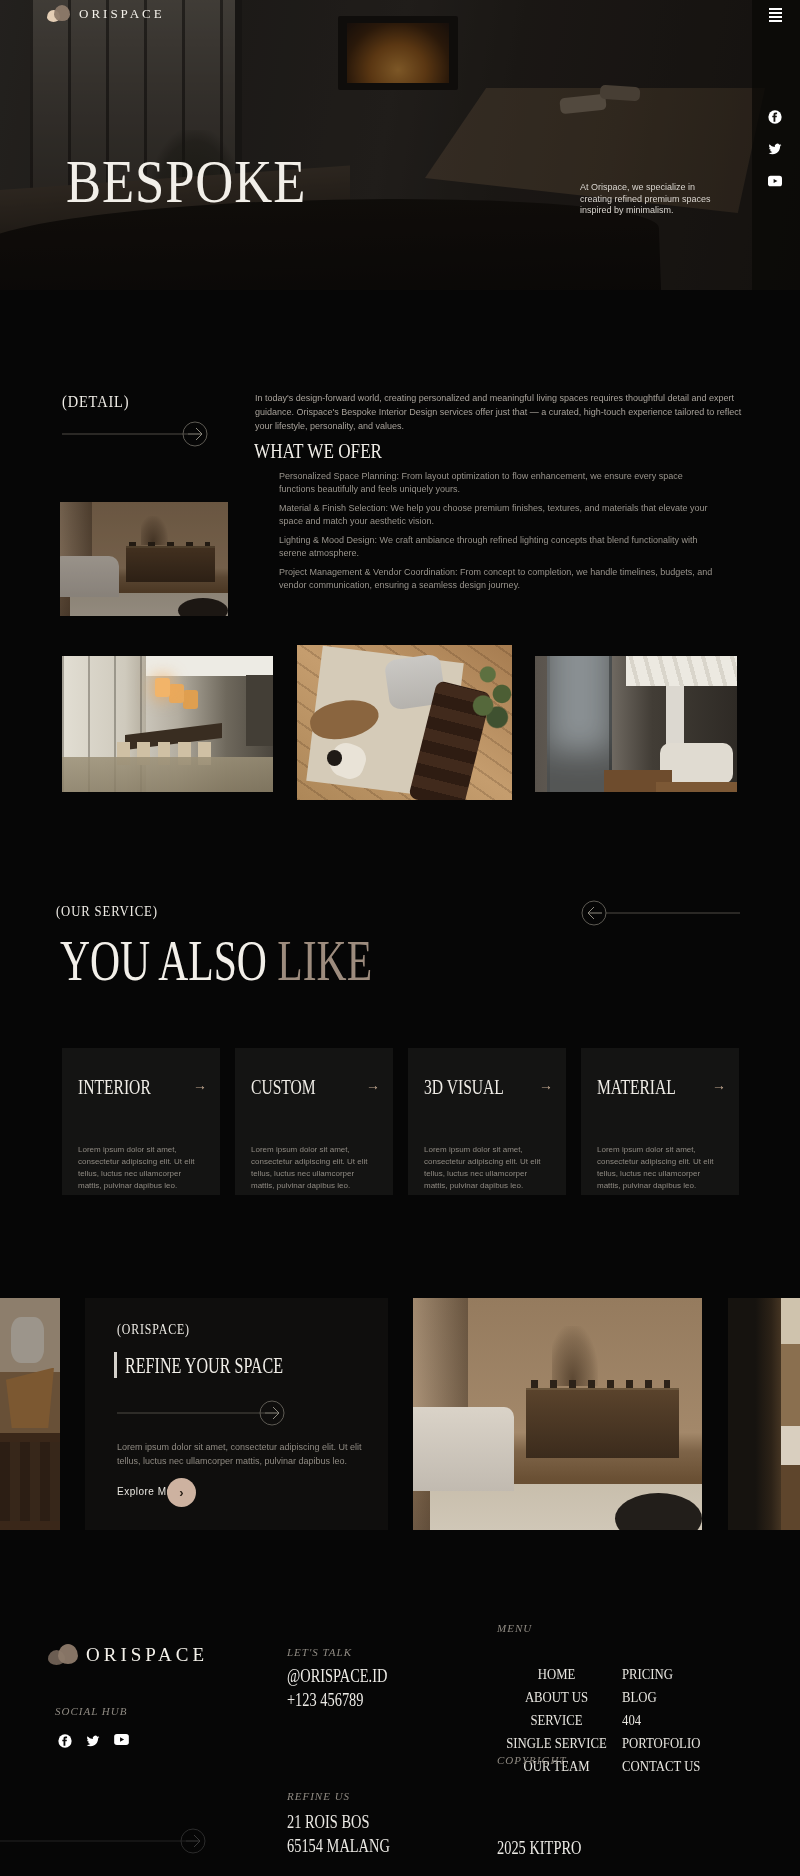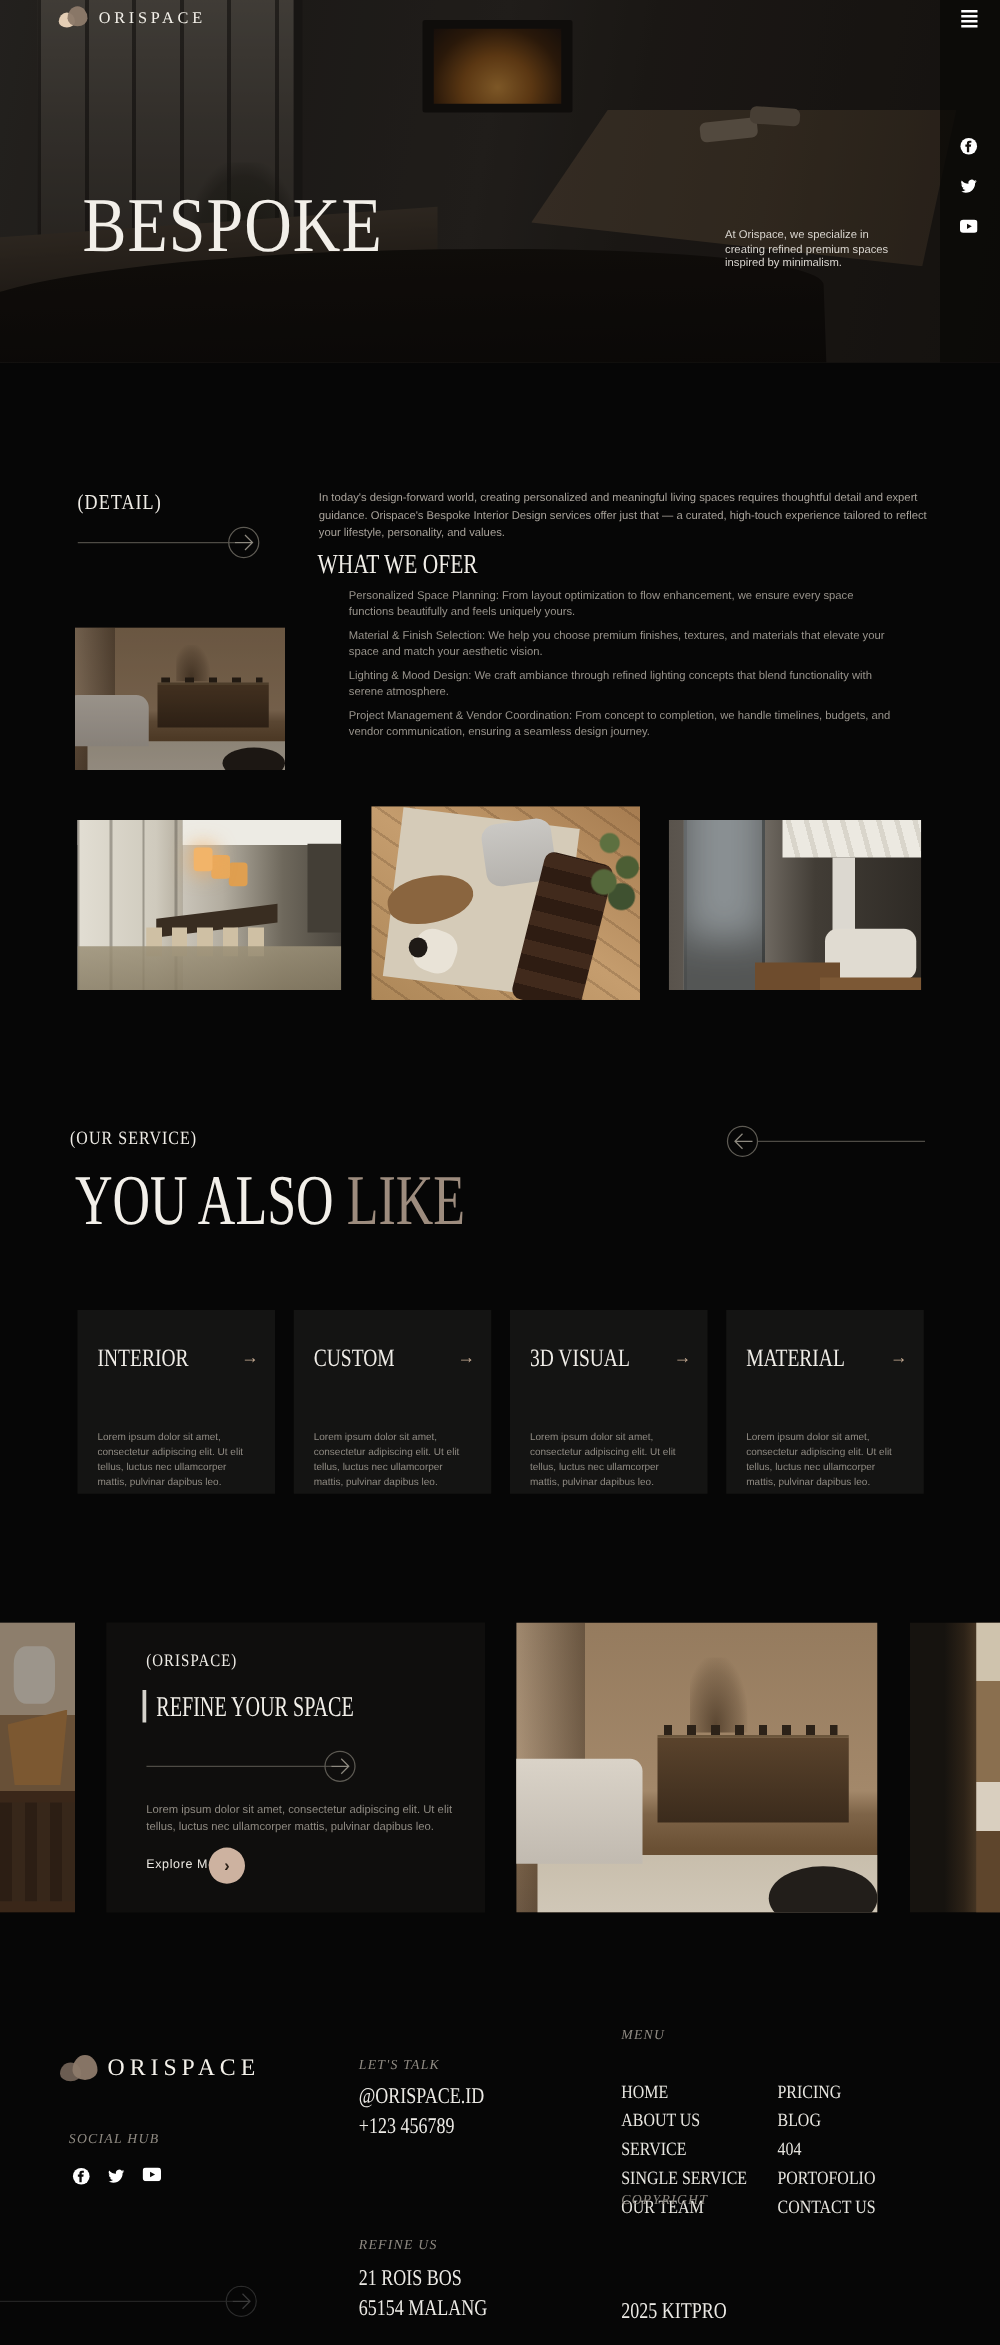--- a/index.html
+++ b/index.html
@@ -344,21 +344,21 @@
 
   <div class="abs small-italic" style="left:287px;top:1646px;">LET'S TALK</div>
   <div class="abs f-big" style="left:287px;top:1666px;">@ORISPACE.ID</div>
   <div class="abs f-big" style="left:287px;top:1690px;">+123 456789</div>
 
   <div class="abs small-italic" style="left:287px;top:1790px;">REFINE US</div>
   <div class="abs f-big" style="left:287px;top:1812px;">21 ROIS BOS</div>
   <div class="abs f-big" style="left:287px;top:1836px;">65154 MALANG</div>
 
   <div class="abs small-italic" style="left:497px;top:1602px;margin-top:20px;">MENU</div>
-  <div class="abs menu-col" style="left:497px;top:1666px;">
+  <div class="abs menu-col" style="left:497px;top:1666px;text-align:center;">
     <a href="#">HOME</a>
     <a href="#">ABOUT US</a>
     <a href="#">SERVICE</a>
     <a href="#">SINGLE SERVICE</a>
     <a href="#">OUR TEAM</a>
   </div>
   <div class="abs menu-col" style="left:622px;top:1666px;">
     <a href="#">PRICING</a>
     <a href="#">BLOG</a>
     <a href="#">404</a>

